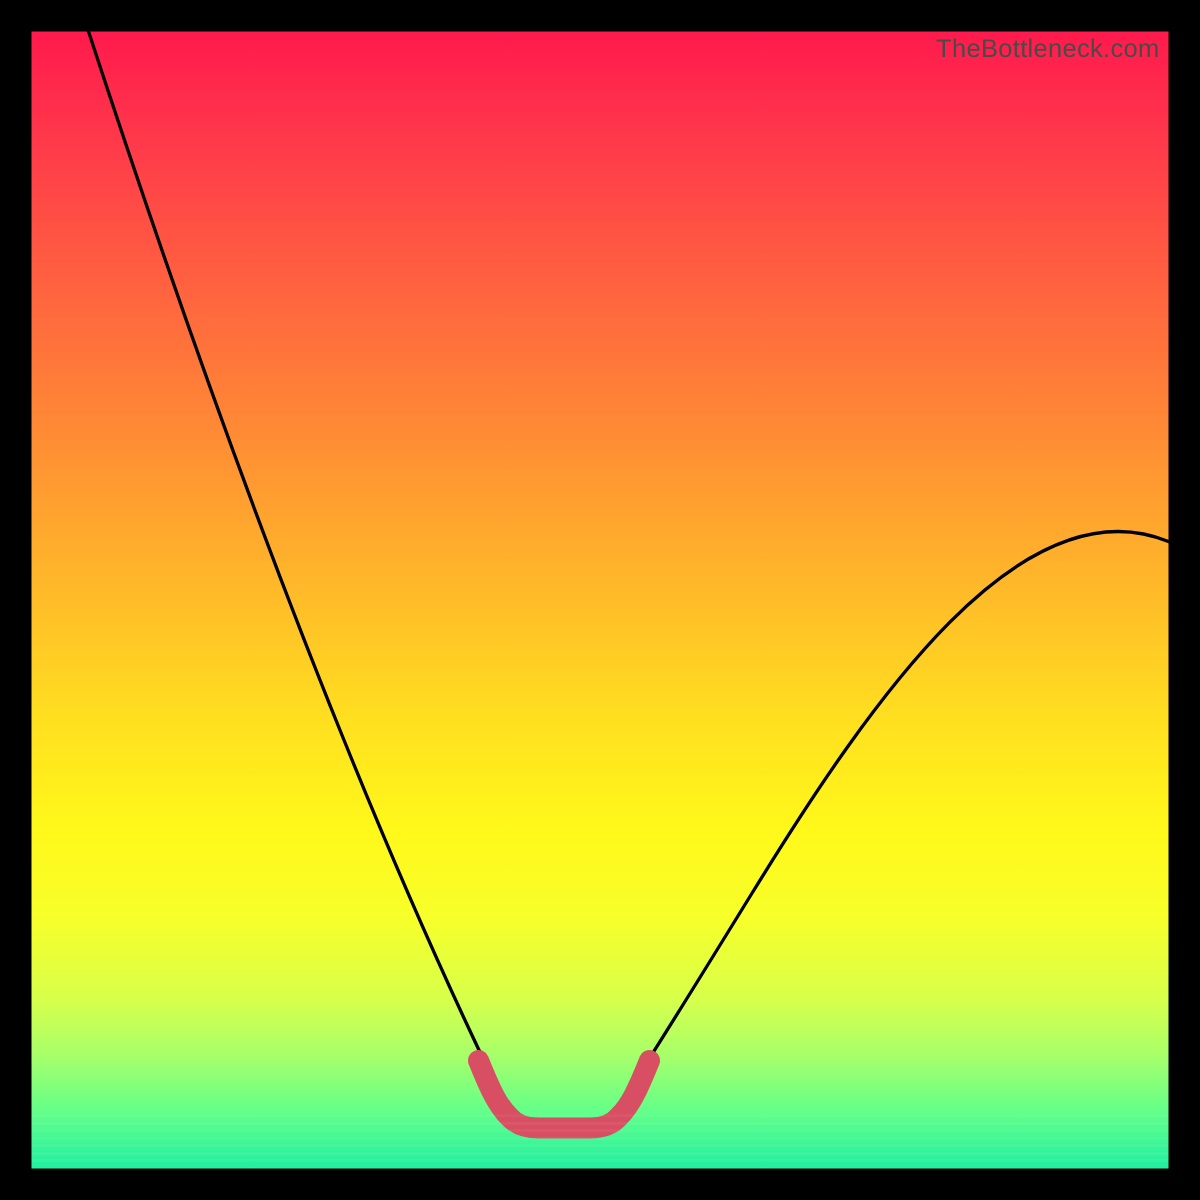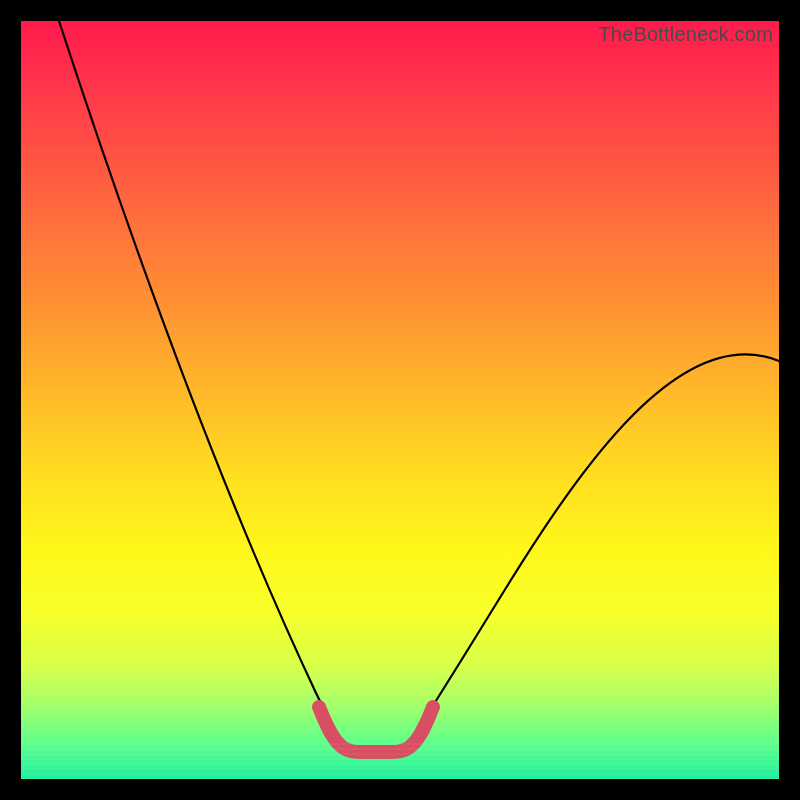--- a/index.html
+++ b/index.html
@@ -37,21 +37,21 @@
       #a8ff6a 90%,
       #63ff8a 95%,
       #20efa0 100%
     );
   }
   .watermark {
     position: absolute;
     top: 2px;
     right: 6px;
     color: #4a4a4a;
-    font-size: 20px;
+    font-size: 17px;
     font-weight: 500;
     letter-spacing: 0.2px;
     user-select: none;
   }
   svg.curves {
     position: absolute;
     left: 0;
     top: 0;
     width: 758px;
     height: 758px;

